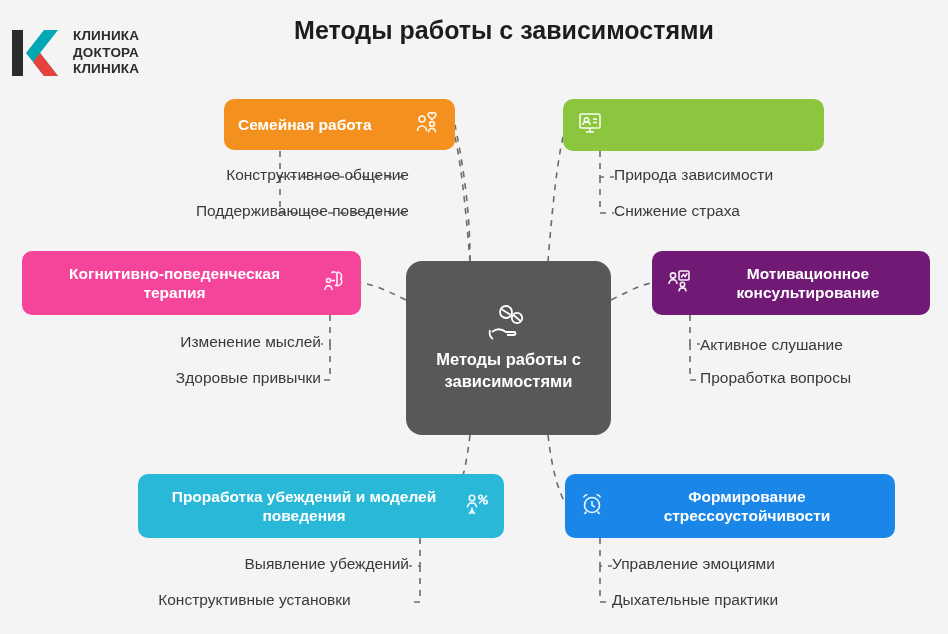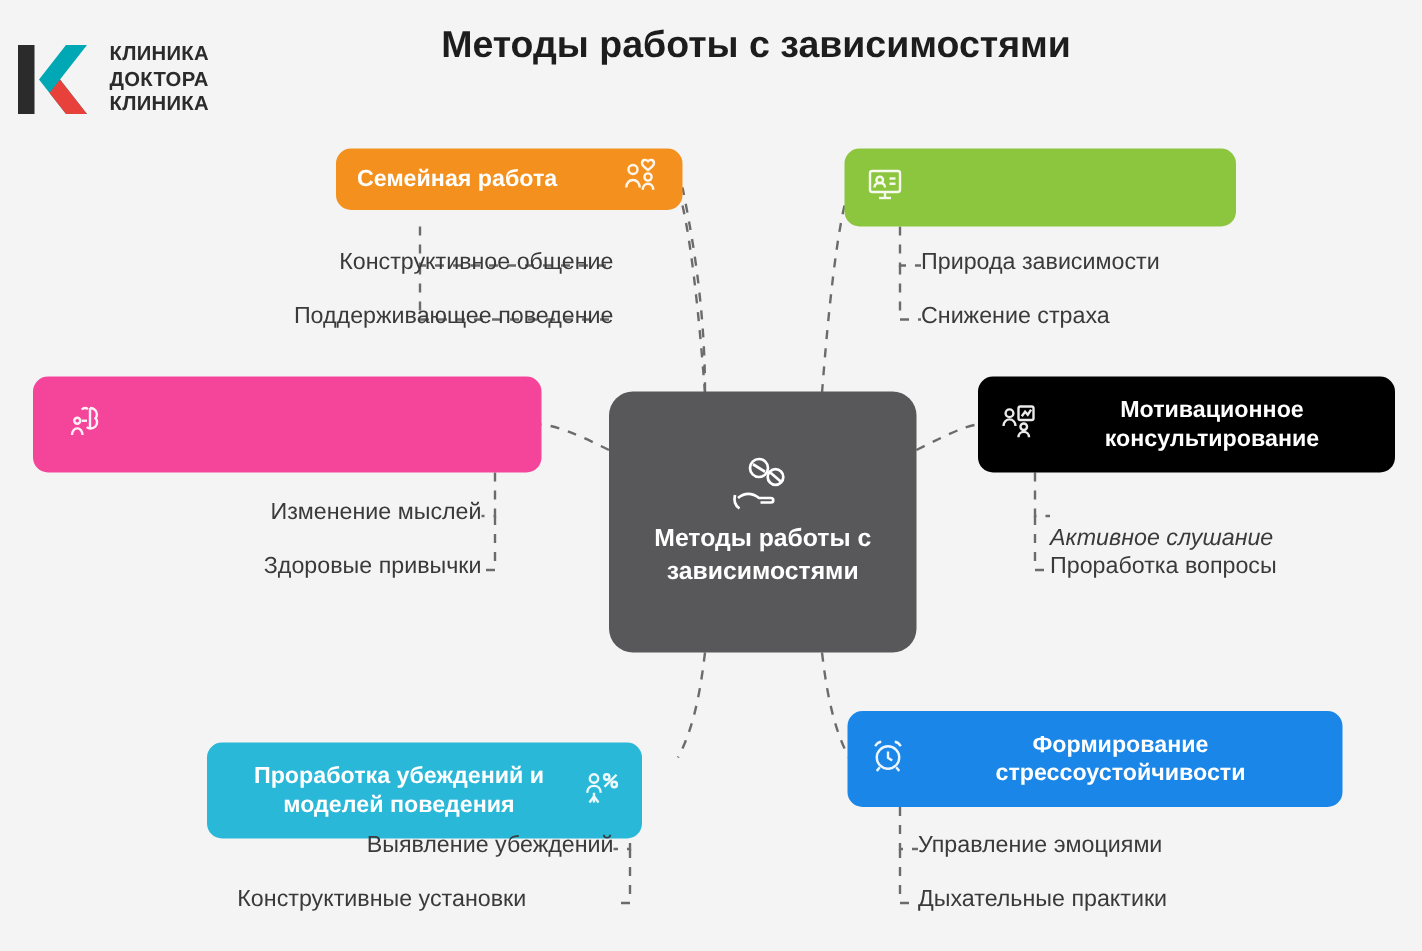--- a/index.html
+++ b/index.html
@@ -115,25 +115,25 @@
     margin-left: 8px;
     opacity: .92;
   }
   .node.icon-left .n-icon {
     margin-left: 0;
     margin-right: 8px;
     order: -1;
   }
 
   
-  #node-family        { left: 224px; top: 99px;  width: 231px; height: 41px; }
+  #node-family        { left: 224px; top: 99px;  width: 231px; height: 51px; }
   #node-psycho        { left: 563px; top: 99px;  width: 261px; height: 52px; }
   #node-cbt           { left: 22px;  top: 251px; width: 339px; height: 64px; }
   #node-motiv         { left: 652px; top: 251px; width: 278px; height: 64px; }
-  #node-beliefs       { left: 138px; top: 474px; width: 290px; height: 64px; margin-top: 21px; }
+  #node-beliefs       { left: 138px; top: 474px; width: 366px; height: 64px; }
   #node-stress        { left: 565px; top: 474px; width: 330px; height: 64px; }
 
   
   .leaf {
     position: absolute;
     font-size: 15.5px;
     color: #3a3a3a;
     white-space: nowrap;
   }
   .leaf.right { text-align: right; }
@@ -239,48 +239,49 @@
         <line x1="16" y1="12.5" x2="20" y2="12.5"></line>
         <line x1="13" y1="18" x2="13" y2="22"></line>
         <line x1="9" y1="22" x2="17" y2="22"></line>
       </svg>
     </span>
   </div>
   <div class="leaf" style="left:614px; top:166px;">Природа зависимости</div>
   <div class="leaf" style="left:614px; top:202px;">Снижение страха</div>
 
   <div class="node" id="node-cbt" style="background:#f5459b">
+    <span class="n-label" style="text-align:center">Когнитивно-поведенческая терапия</span>
     <span class="n-icon">
       <svg width="26" height="26" viewBox="0 0 26 26" fill="none" stroke="#ffffff" stroke-width="1.6" xmlns="http://www.w3.org/2000/svg">
         <path d="M16 4c2.8 0 4.6 2 4.6 4.4 0 1-.3 1.8-.9 2.5.7.7 1 1.6 1 2.6 0 2.4-1.9 4.2-4.3 4.2-1 0-1.9-.3-2.6-.9"></path>
         <path d="M14.6 4.6c-1.2-.8-3-.7-4.1.4"></path>
         <path d="M16 4v14"></path>
         <path d="M10.5 12.5h3.5"></path>
         <circle cx="7.5" cy="12.5" r="2"></circle>
         <path d="M4 22c0-2.6 1.6-4.4 3.5-4.4S11 19.4 11 22"></path>
       </svg>
     </span>
   </div>
   <div class="leaf right" style="left:40px; top:369px; width:281px;">Здоровые привычки</div>
   <div class="leaf right" style="left:40px; top:333px; width:281px;">Изменение мыслей</div>
 
-  <div class="node icon-left" id="node-motiv" style="background:#000000">
+  <div class="node icon-left" id="node-motiv" style="background:#701a75">
     <span class="n-label" style="text-align:center">Мотивационное консультирование</span>
     <span class="n-icon">
       <svg width="26" height="26" viewBox="0 0 26 26" fill="none" stroke="#ffffff" stroke-width="1.6" xmlns="http://www.w3.org/2000/svg">
         <rect x="13" y="3" width="10" height="9" rx="1.2"></rect>
         <path d="M15.2 9.5l2.2-3 1.8 2 2.2-3.4"></path>
         <circle cx="7" cy="7.5" r="2.6"></circle>
         <path d="M3 16c0-2.6 1.8-4.4 4-4.4s4 1.8 4 4.4"></path>
         <circle cx="16.5" cy="16.5" r="2.2"></circle>
         <path d="M13 23.5c0-2.2 1.5-3.6 3.5-3.6s3.5 1.4 3.5 3.6"></path>
       </svg>
     </span>
   </div>
-  <div class="leaf" style="left:700px; top:350px;font-style:italic;">Активное слушание</div>
+  <div class="leaf" style="left:700px; top:336px;">Активное слушание</div>
   <div class="leaf" style="left:700px; top:369px;">Проработка вопросы</div>
 
   <div class="node" id="node-beliefs" style="background:#29b8d8">
     <span class="n-label" style="text-align:center">Проработка убеждений и моделей поведения</span>
     <span class="n-icon">
       <svg width="26" height="26" viewBox="0 0 26 26" fill="none" stroke="#ffffff" stroke-width="1.6" xmlns="http://www.w3.org/2000/svg">
         <circle cx="8" cy="7" r="2.8"></circle>
         <path d="M3.5 16.5c0-2.8 2-4.6 4.5-4.6s4.5 1.8 4.5 4.6"></path>
         <path d="M8 16.5V23"></path>
         <path d="M8 19l-3 4M8 19l3 4"></path>

